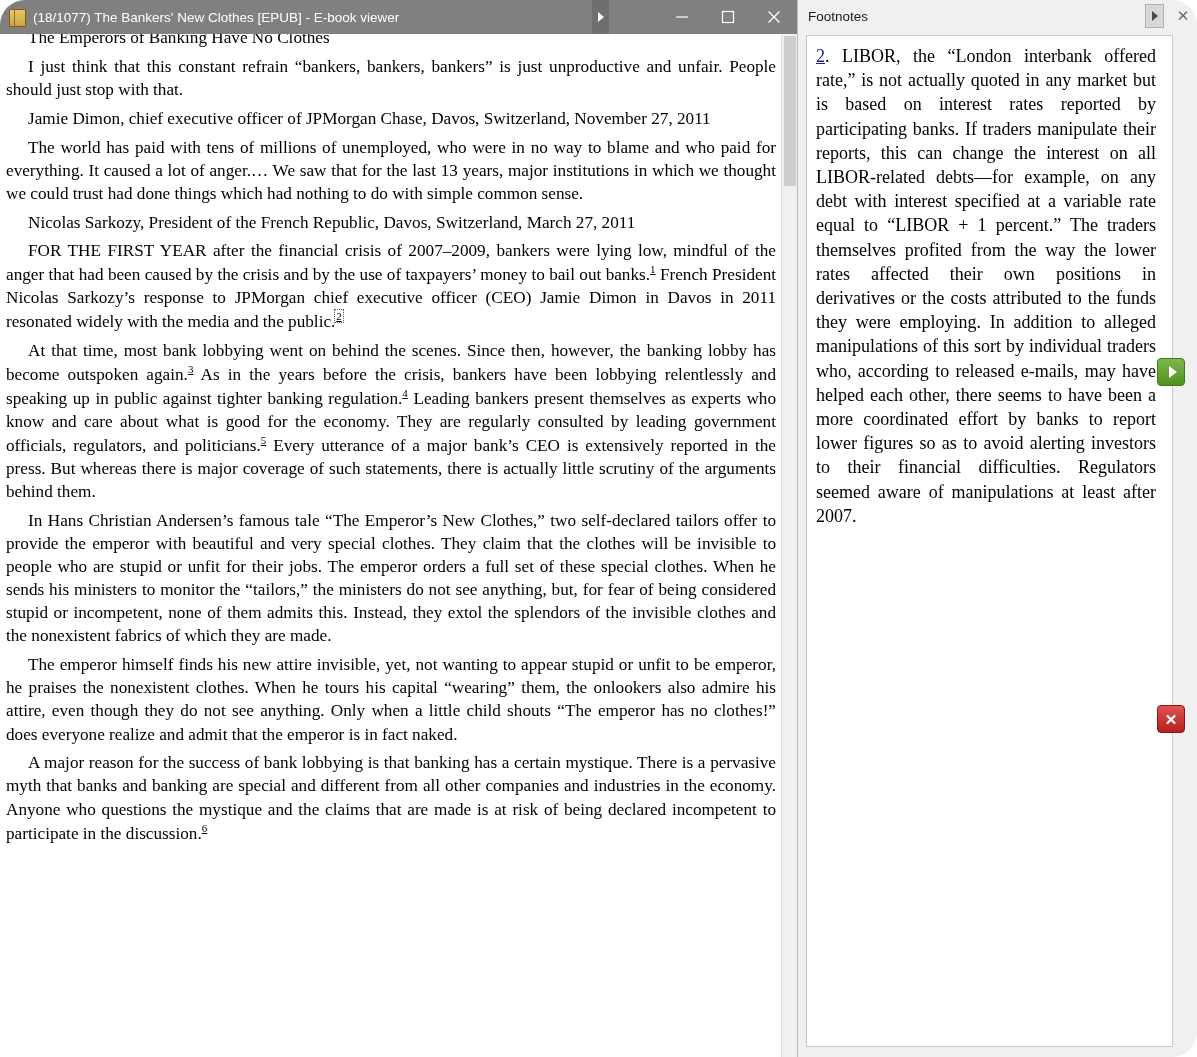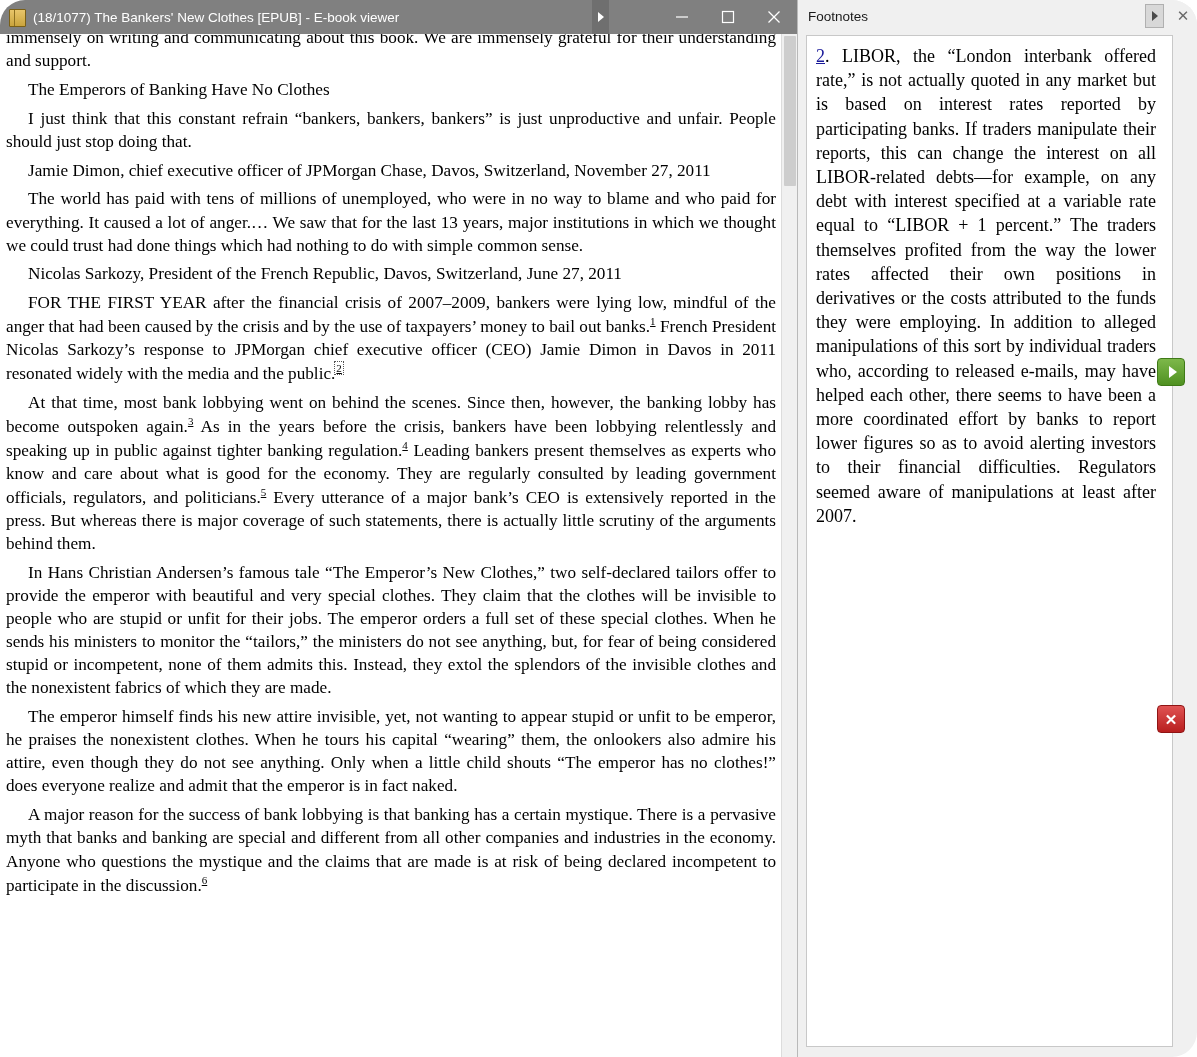--- a/index.html
+++ b/index.html
@@ -279,26 +279,25 @@
           <line x1="12.5" y1="1.5" x2="1.5" y2="12.5" stroke="#ffffff" stroke-width="1.3"></line>
         </svg>
     </div>
     <div id="tb-handle">
         <div class="tri"></div>
       </div>
   </div>
 
   <div id="book-panel">
     <div id="book-text">
-        <p class="noindent">immensely on writing and communicating about this book. We are immensely grateful for their understanding and support.</p>
         <p class="indent">The Emperors of Banking Have No Clothes</p>
-        <p class="indent">I just think that this constant refrain “bankers, bankers, bankers” is just unproductive and unfair. People should just stop doing that.</p>
+        <p class="indent">I just think that this constant refrain “bankers, bankers, bankers” is just unproductive and unfair. People should just stop with that.</p>
         <p class="indent">Jamie Dimon, chief executive officer of JPMorgan Chase, Davos, Switzerland, November 27, 2011</p>
         <p class="indent">The world has paid with tens of millions of unemployed, who were in no way to blame and who paid for everything. It caused a lot of anger.… We saw that for the last 13 years, major institutions in which we thought we could trust had done things which had nothing to do with simple common sense.</p>
-        <p class="indent">Nicolas Sarkozy, President of the French Republic, Davos, Switzerland, June 27, 2011</p>
+        <p class="indent">Nicolas Sarkozy, President of the French Republic, Davos, Switzerland, March 27, 2011</p>
         <p class="indent">FOR THE FIRST YEAR after the financial crisis of 2007–2009, bankers were lying low, mindful of the anger that had been caused by the crisis and by the use of taxpayers’ money to bail out banks.<sup class="fn">1</sup> French President Nicolas Sarkozy’s response to JPMorgan chief executive officer (CEO) Jamie Dimon in Davos in 2011 resonated widely with the media and the public.<sup class="fn boxed">2</sup></p>
         <p class="indent">At that time, most bank lobbying went on behind the scenes. Since then, however, the banking lobby has become outspoken again.<sup class="fn">3</sup> As in the years before the crisis, bankers have been lobbying relentlessly and speaking up in public against tighter banking regulation.<sup class="fn">4</sup> Leading bankers present themselves as experts who know and care about what is good for the economy. They are regularly consulted by leading government officials, regulators, and politicians.<sup class="fn">5</sup> Every utterance of a major bank’s CEO is extensively reported in the press. But whereas there is major coverage of such statements, there is actually little scrutiny of the arguments behind them.</p>
         <p class="indent">In Hans Christian Andersen’s famous tale “The Emperor’s New Clothes,” two self-declared tailors offer to provide the emperor with beautiful and very special clothes. They claim that the clothes will be invisible to people who are stupid or unfit for their jobs. The emperor orders a full set of these special clothes. When he sends his ministers to monitor the “tailors,” the ministers do not see anything, but, for fear of being considered stupid or incompetent, none of them admits this. Instead, they extol the splendors of the invisible clothes and the nonexistent fabrics of which they are made.</p>
         <p class="indent">The emperor himself finds his new attire invisible, yet, not wanting to appear stupid or unfit to be emperor, he praises the nonexistent clothes. When he tours his capital “wearing” them, the onlookers also admire his attire, even though they do not see anything. Only when a little child shouts “The emperor has no clothes!” does everyone realize and admit that the emperor is in fact naked.</p>
         <p class="indent">A major reason for the success of bank lobbying is that banking has a certain mystique. There is a pervasive myth that banks and banking are special and different from all other companies and industries in the economy. Anyone who questions the mystique and the claims that are made is at risk of being declared incompetent to participate in the discussion.<sup class="fn">6</sup></p>
       </div>
   </div>
   <div id="book-scrollbar">
     <div id="book-scroll-thumb"></div>
   </div>

